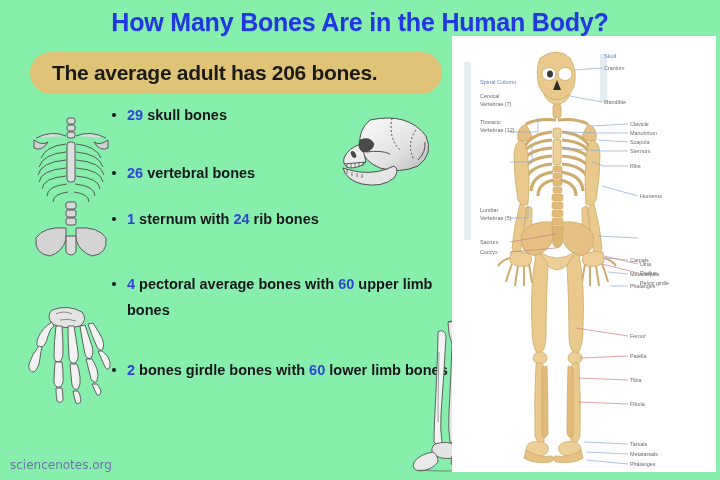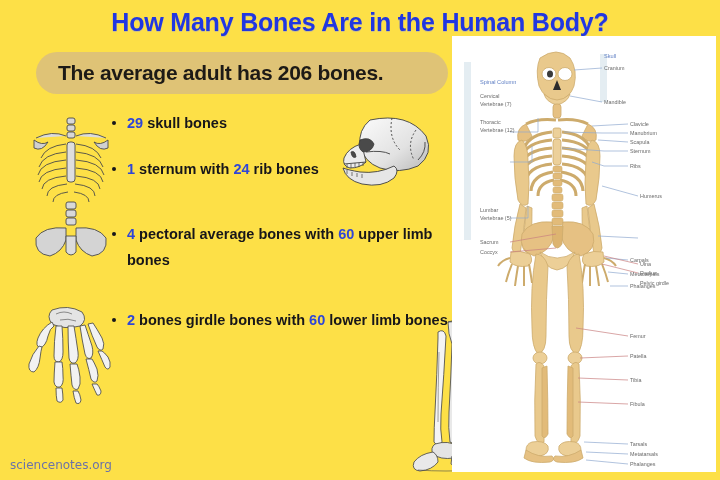--- a/index.html
+++ b/index.html
@@ -2,34 +2,34 @@
 <html><head>
 <meta charset="utf-8">
 <style>
   html,body{margin:0;padding:0;}
   body{
     width:720px;height:480px;overflow:hidden;
     background:#ffffff;
     font-family:"Liberation Sans","DejaVu Sans",sans-serif;
     position:relative;
   }
-  .page{position:absolute;inset:0;background:#fde047;}
+  .page{position:absolute;inset:0;background:#86efac;}
 
   
   .title{
     position:absolute;left:0;top:8px;width:720px;
     text-align:center;
     font-size:25px;font-weight:bold;letter-spacing:-0.2px;
     color:#2137e0;
     text-shadow:0 1px 0 rgba(120,140,255,.35);
   }
 
   
   .banner{
-    position:absolute;left:36px;top:52px;
+    position:absolute;left:30px;top:52px;
     width:412px;height:42px;
     background:#dfc376;
     border-radius:21px;
     display:flex;align-items:center;
   }
   .banner-text{
     padding-left:22px;
     font-size:21px;font-weight:bold;color:#1d1a16;
     letter-spacing:-0.3px;white-space:nowrap;
   }
@@ -42,21 +42,21 @@
     position:relative;
     padding-left:17px;
     font-size:14.5px;font-weight:bold;color:#17161a;
     line-height:26px;
   }
   .bullet::before{
     content:"";position:absolute;left:2px;top:11px;
     width:4px;height:4px;border-radius:50%;background:#17161a;
   }
   .num{color:#2e46d8;}
-  .b1{margin-top:8px;}
+  .b1{margin-top:0px;}
   .b2{margin-top:32px;}
   .b3{margin-top:20px;}
   .b4{margin-top:39px;}
   .b5{margin-top:34px;}
 
   
   .footer{
     position:absolute;left:10px;top:458px;
     font-size:12px;color:#6b72a8;
     font-family:"DejaVu Sans",sans-serif;
@@ -88,20 +88,23 @@
   <div class="banner">
     <div class="banner-text">The average adult has 206 bones.</div>
   </div>
 
   <div class="bullets">
 
     <div class="bullet b1">
       <span class="num">29</span><span> skull bones</span>
     </div>
 
+    <div class="bullet b2">
+      <span class="num">26</span><span> vertebral bones</span>
+    </div>
 
     <div class="bullet b3">
       <span class="num">1</span><span> sternum with </span><span class="num">24</span><span> rib bones</span>
     </div>
 
     <div class="bullet b4">
       <span class="num">4</span><span> pectoral average bones with </span><span class="num">60</span><span> upper limb bones</span>
     </div>
 
     <div class="bullet b5">

